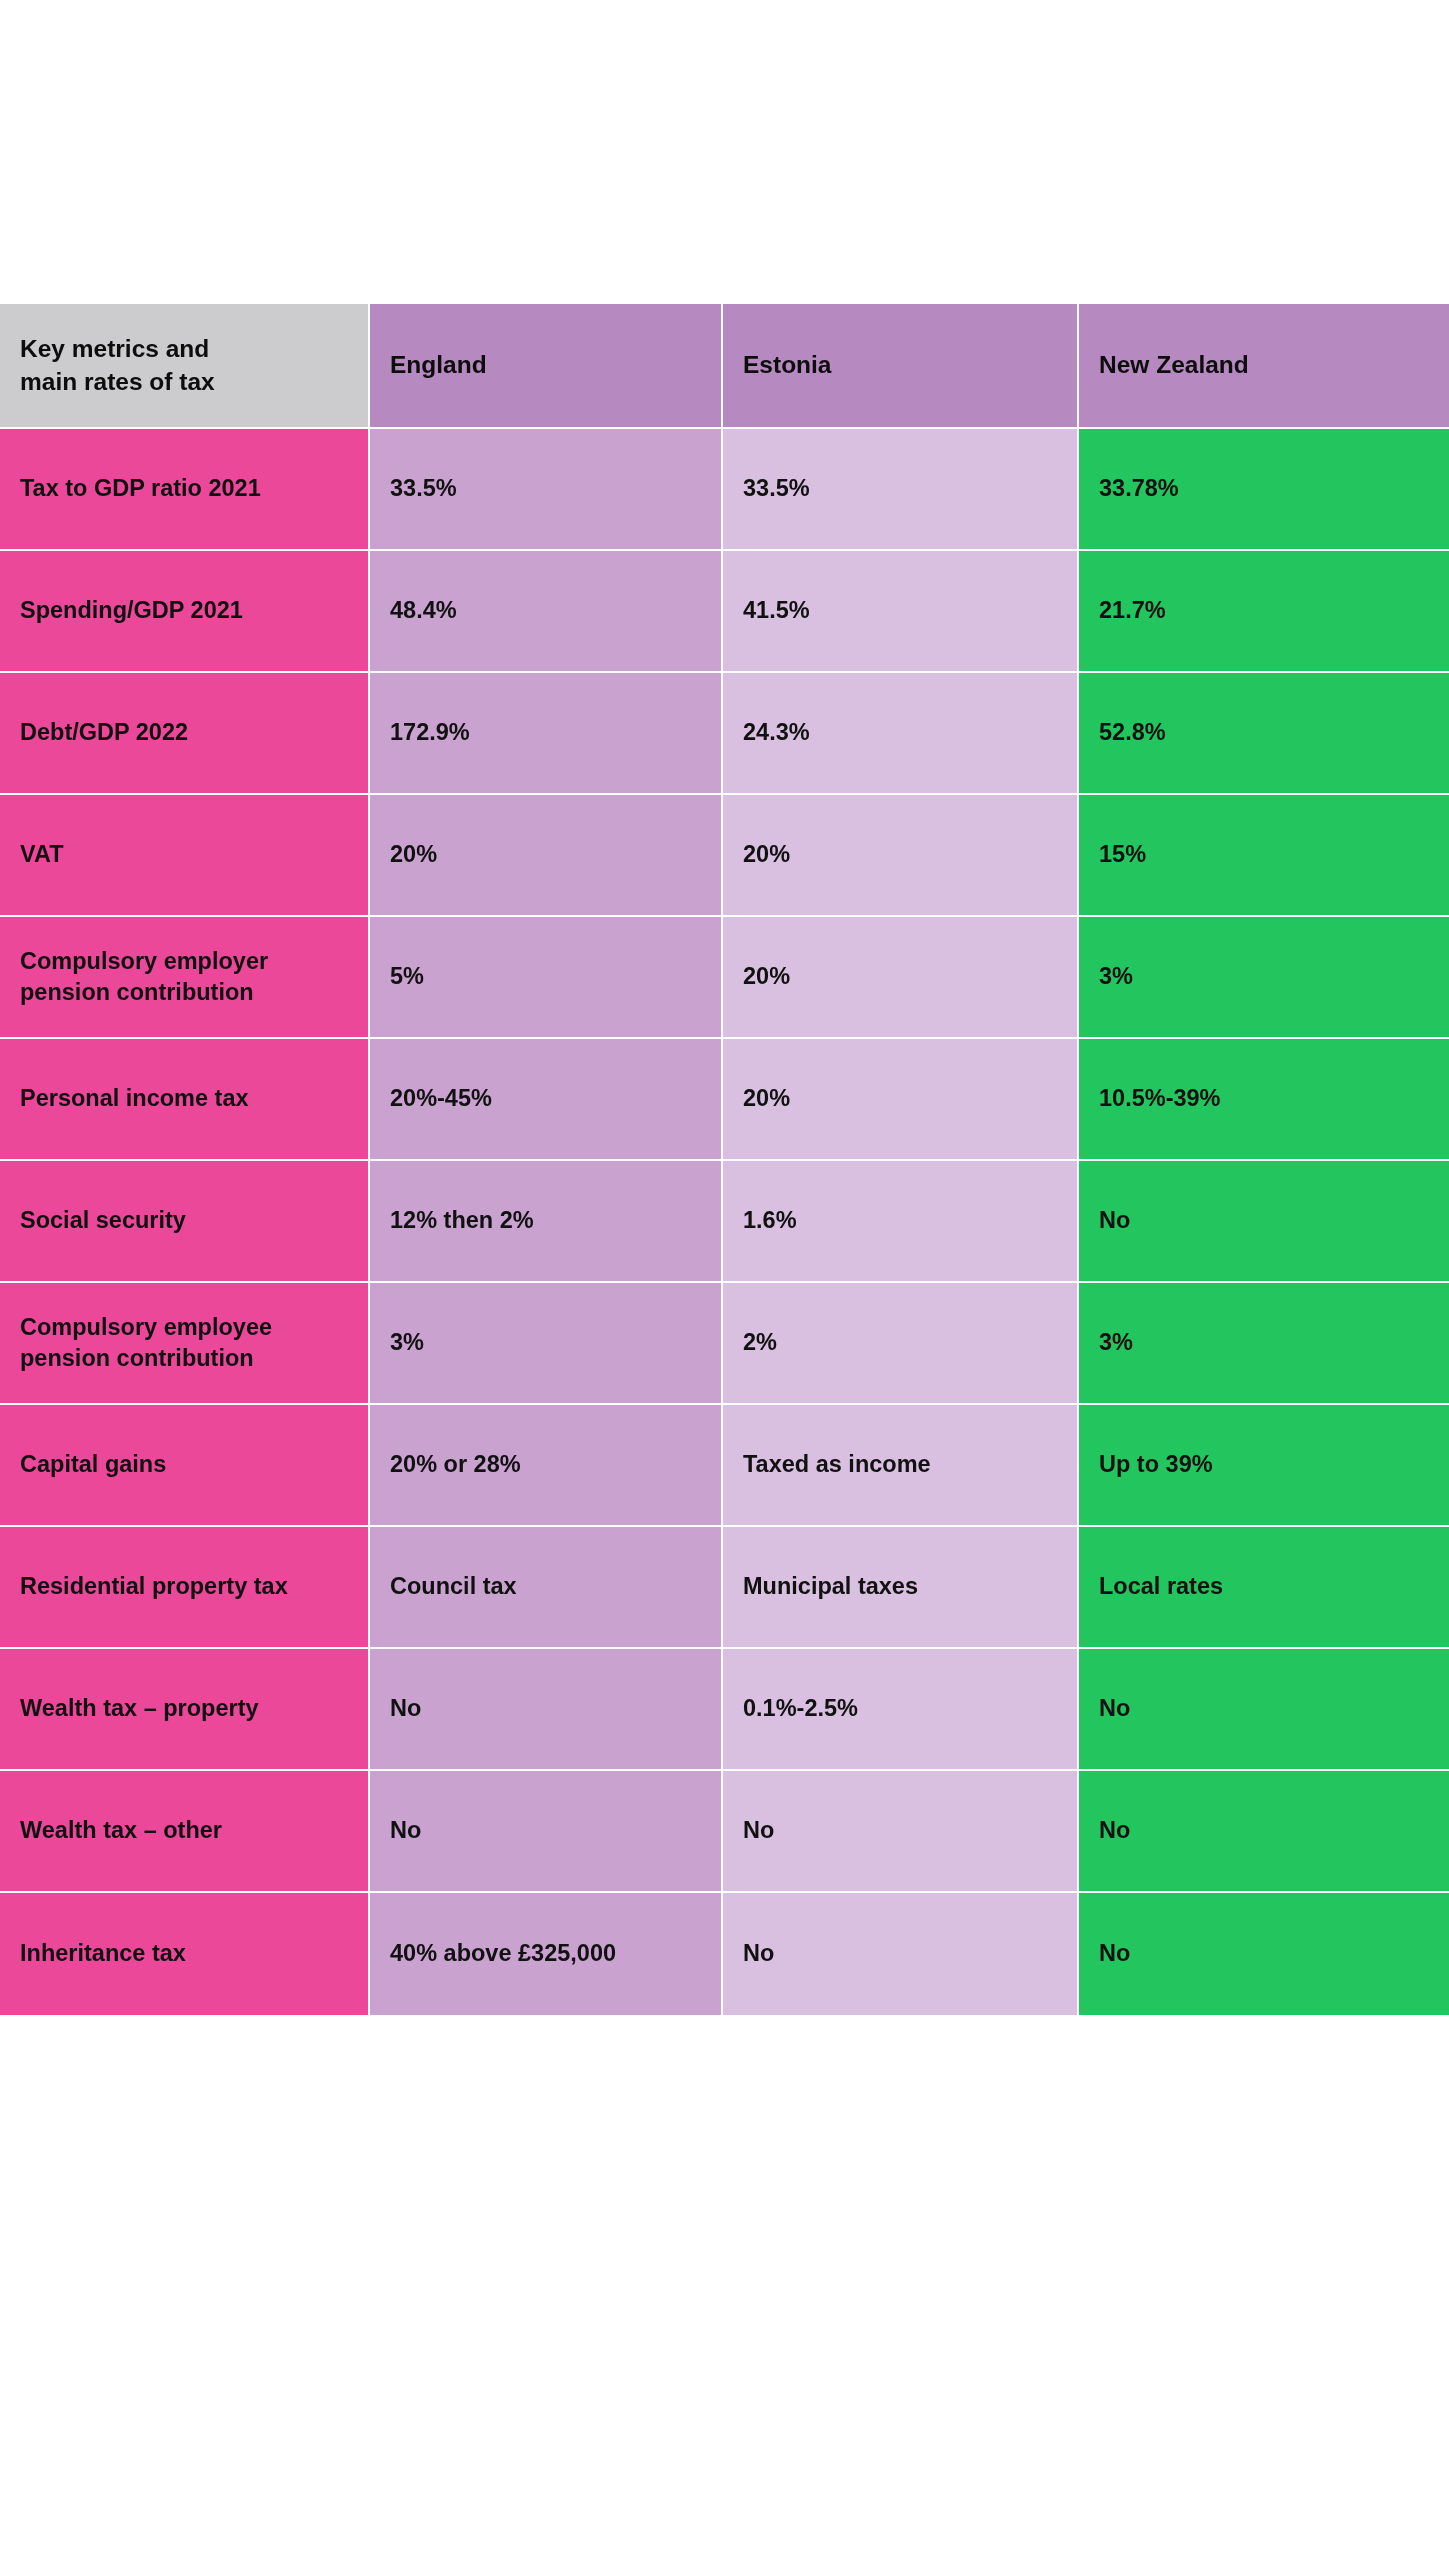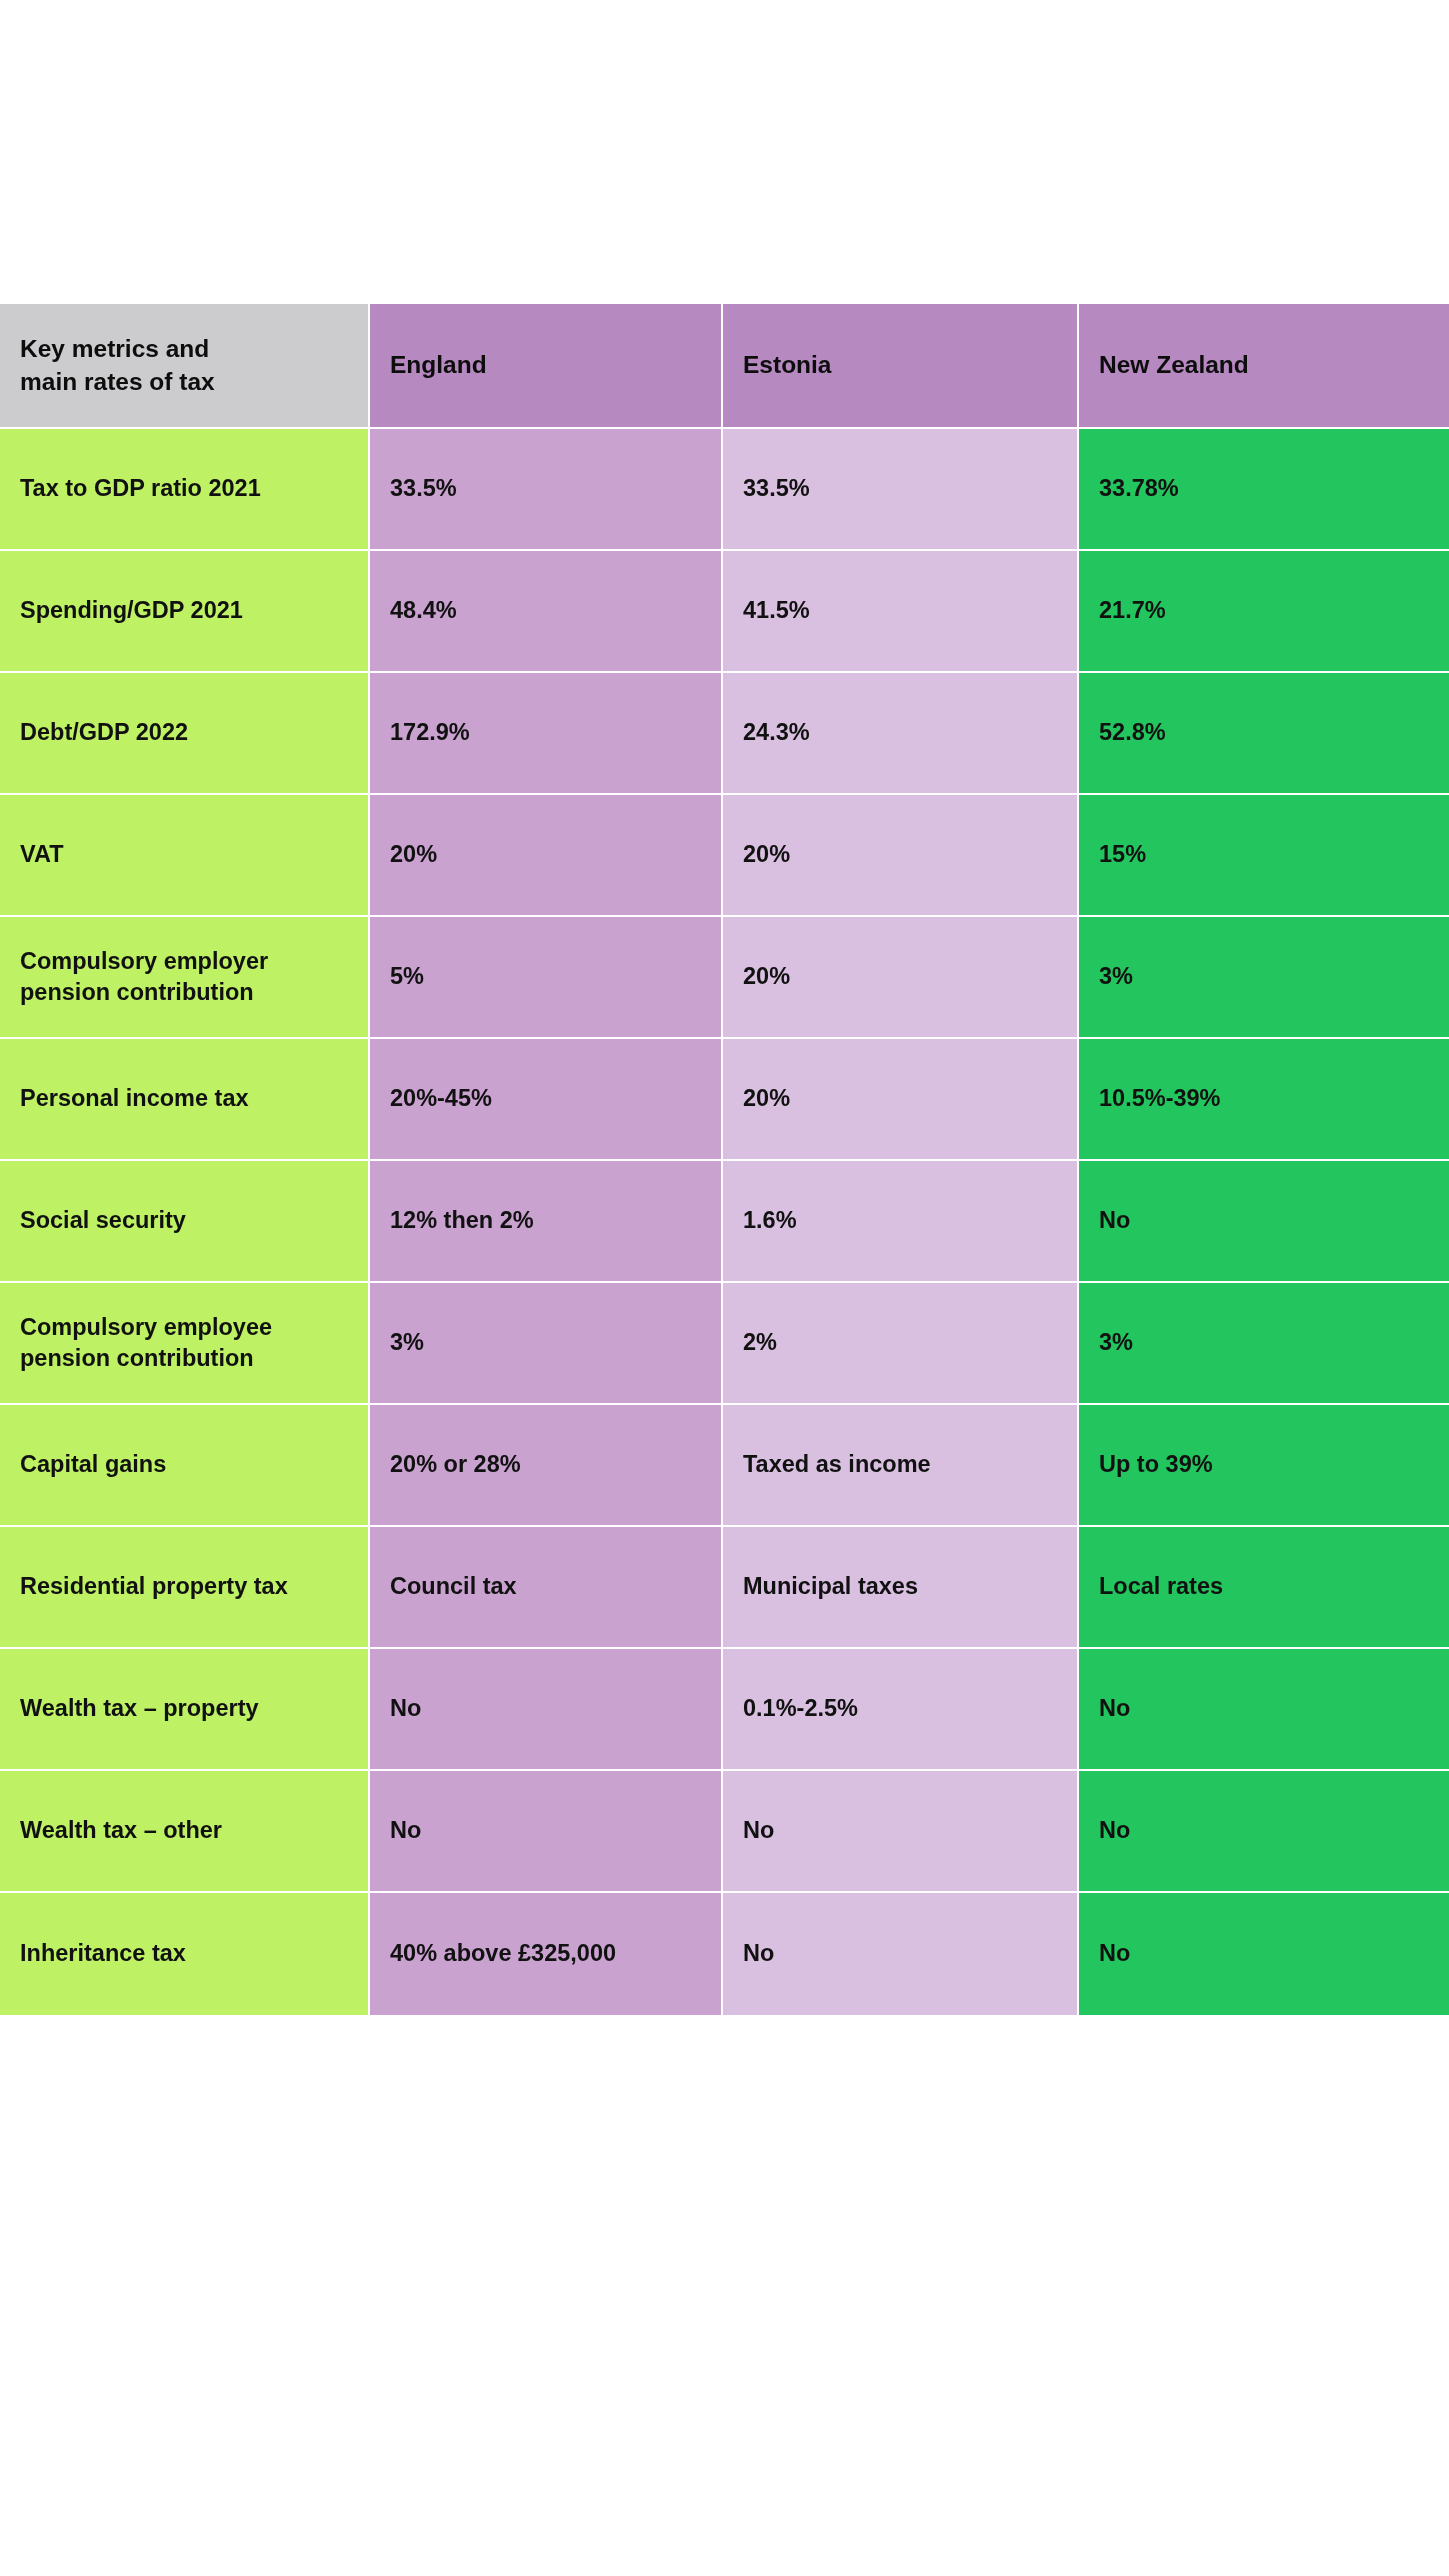--- a/index.html
+++ b/index.html
@@ -66,21 +66,21 @@
     color: #111111;
     height: 122px;
     box-sizing: border-box;
     border-right: 2.7px solid #ffffff;
     border-bottom: 2.7px solid #ffffff;
   }
   tbody td:last-child { border-right: none; }
   tbody tr:last-child td { border-bottom: none; }
 
   td.cell-label {
-    background: #bef264;
+    background: #ec4899;
     font-weight: 700;
   }
   td.cell-eng {
     background: #c9a2d0;
     font-weight: 700;
   }
   td.cell-est {
     background: #d9c0e0;
     font-weight: 700;
   }

